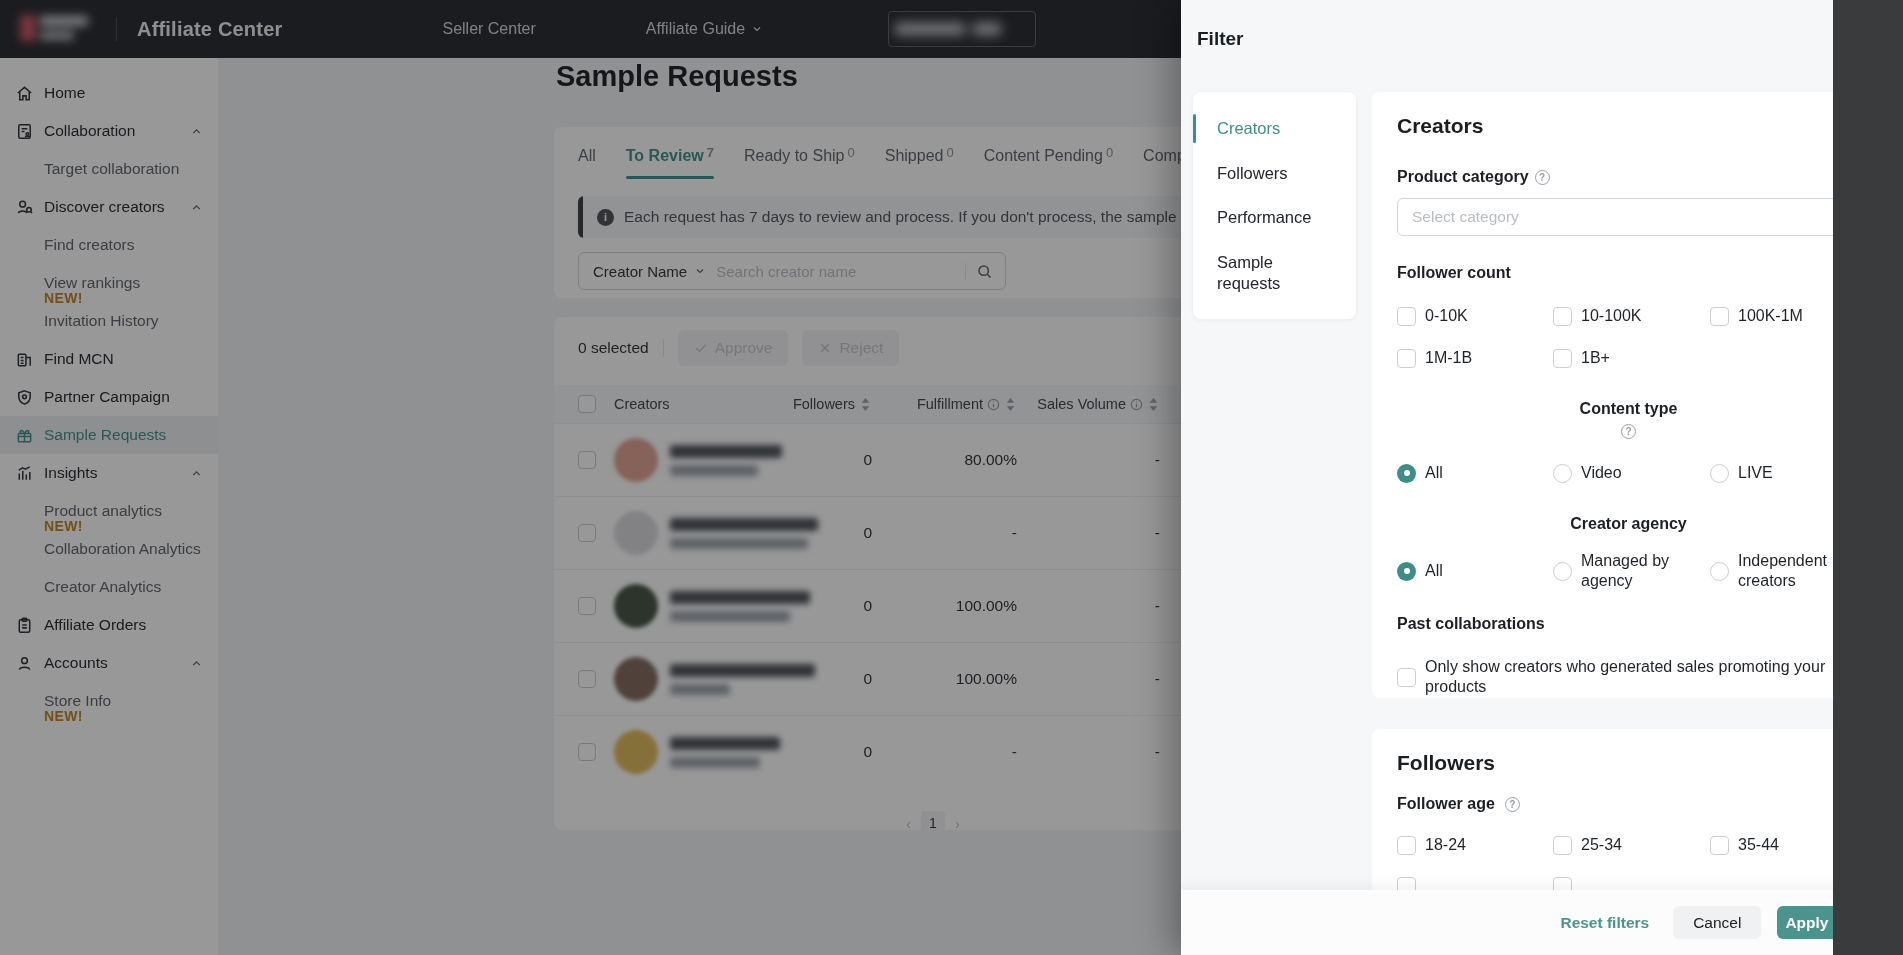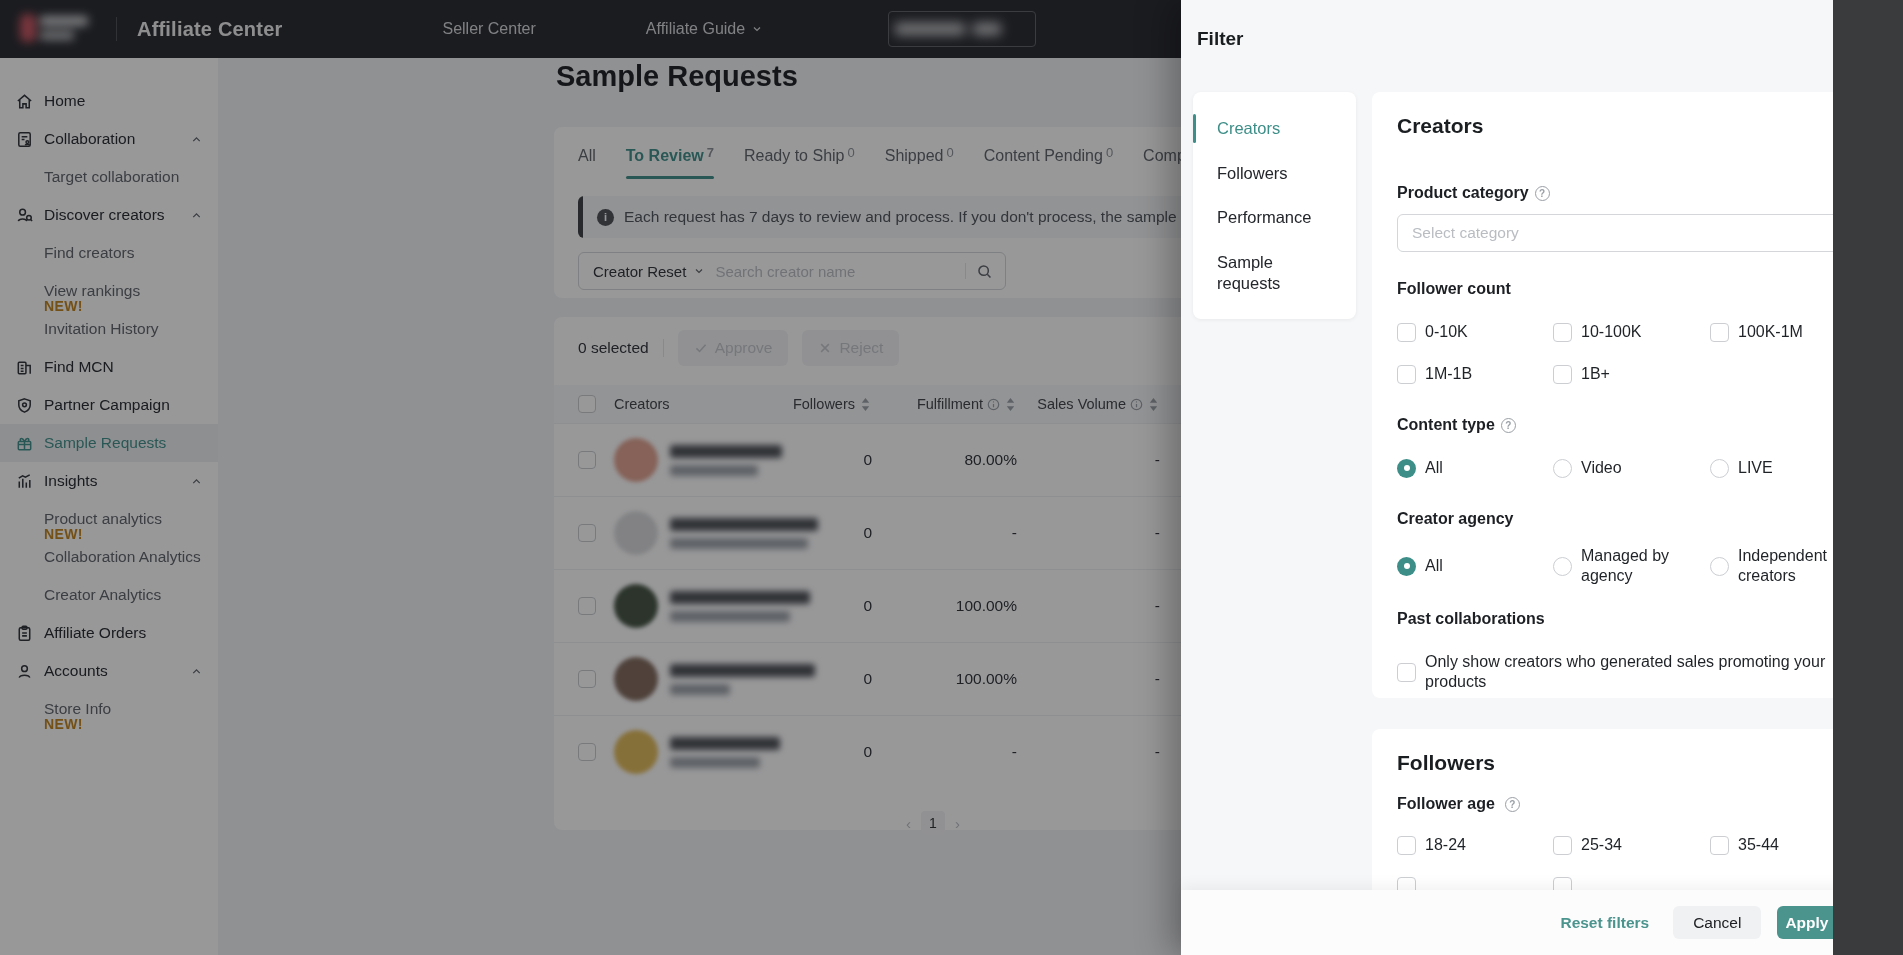--- a/index.html
+++ b/index.html
@@ -17,21 +17,21 @@
   .tb-brand { font-size:20px; font-weight:700; color:#ededee; letter-spacing:.2px; }
   .tb-link { font-size:16px; color:#d6d7d9; margin-left:0; display:flex; align-items:center; gap:6px; cursor:pointer; }
   .tb-link.seller { margin-left:160px; }
   .tb-link.guide { margin-left:110px; }
   .tb-pill { margin-left:125px; width:148px; height:36px; border:1px solid #5a5d62; border-radius:4px; position:relative; overflow:hidden; }
   .tb-pill-inner { position:absolute; inset:6px; display:flex; align-items:center; gap:8px; filter:blur(6px); }
   .tb-pill-inner i { display:block; height:12px; border-radius:3px; background:#c7c8ca; }
   .chev { width:12px; height:12px; }
 
   
-  .sidebar { position:absolute; left:0; top:58px; width:218px; height:897px; background:#ffffff; padding-top:24px; z-index:5; }
+  .sidebar { position:absolute; left:0; top:58px; width:218px; height:897px; background:#ffffff; padding-top:16px; z-index:5; }
   .sb-row { position:relative; height:38px; display:flex; align-items:center; padding-left:15px; cursor:pointer; }
   .sb-row .sb-icon { width:19px; height:19px; color:#2b2f34; flex:0 0 19px; }
   .sb-row .sb-label { margin-left:10px; font-size:15.5px; color:#23262b; white-space:nowrap; }
   .sb-row.sub { padding-left:44px; }
   .sb-row.sub .sb-label { margin-left:0; color:#5c6167; }
   .sb-row .sb-chevron { position:absolute; right:15px; width:13px; height:13px; color:#5c6167; }
   .sb-row.active { background:#eef0f1; }
   .sb-row.active .sb-label { color:#3d8e88; }
   .sb-row.active .sb-icon { color:#3d8e88; }
   .badge-new { position:absolute; left:44px; top:26px; font-size:14px; font-weight:700; letter-spacing:.4px; color:#bf8118; }
@@ -98,22 +98,22 @@
   .help-ic { width:15px; height:15px; border:1.3px solid #9aa0a6; border-radius:50%; color:#9aa0a6; font-size:10px; font-weight:700; display:flex; align-items:center; justify-content:center; font-style:normal; }
   .fselect { margin-top:12px; height:38px; border:1px solid #d4d6d9; border-radius:6px; display:flex; align-items:center; justify-content:space-between; padding:0 14px; cursor:pointer; }
   .fselect .ph { font-size:15.5px; color:#b9bdc2; }
   .fselect .chev { color:#5f6368; }
   .opt-grid { display:grid; grid-template-columns:156px 157px 1fr; row-gap:22px; }
   .opt { display:flex; align-items:center; gap:9px; font-size:16px; color:#1f2327; cursor:pointer; line-height:1.25; }
   .fcb { width:19px; height:19px; border:1.5px solid #ccced2; border-radius:4px; background:#fff; flex:0 0 19px; }
   .radio { width:19px; height:19px; border:1.5px solid #ccced2; border-radius:50%; background:#fff; flex:0 0 19px; }
   .radio.on { border:none; background:#3d8e88; position:relative; }
   .radio.on::after { content:""; position:absolute; left:6.5px; top:6.5px; width:6px; height:6px; border-radius:50%; background:#fff; }
-  .mt30 { margin-top:46px; } .mt28 { margin-top:28px; } .mt24 { margin-top:24px; }
-  .mt32 { margin-top:32px; } .mt20 { margin-top:20px;gap:10px; } .mt22 { margin-top:22px; } .mt18 { margin-top:18px; }
+  .mt30 { margin-top:30px; } .mt28 { margin-top:28px; } .mt24 { margin-top:24px; }
+  .mt32 { margin-top:32px;flex-direction:column; } .mt20 { margin-top:20px;gap:10px; } .mt22 { margin-top:22px; } .mt18 { margin-top:18px; }
   .drawer-footer { position:absolute; left:0; top:890px; width:722px; height:65px; background:#fcfcfd; box-shadow:0 -4px 14px rgba(0,0,0,0.06); display:flex; align-items:center; justify-content:flex-end; gap:16px; padding-right:20px; z-index:5; }
   .link-reset { font-size:15.5px; font-weight:600; color:#4b948e; cursor:pointer; margin-right:8px; }
   .btn-cancel { height:33px; padding:0 20px; border:none; border-radius:6px; background:#f0f1f2; color:#202124; font-size:15.5px; font-family:inherit; cursor:pointer; }
   .btn-apply { height:33px; padding:0 8px; border:none; border-radius:6px; background:#4b948e; color:#fff; font-size:15.5px; font-weight:600; font-family:inherit; cursor:pointer; }
 </style>
 </head>
 <body>
 
 <div id="app">
 
@@ -265,21 +265,21 @@
       <div class="tab"><span>Content Pending</span><span class="tab-count">0</span></div>
       <div class="tab"><span>Completed</span></div>
     </div>
     <div class="notice">
       <div class="notice-bar"></div>
       <i class="info-filled">i</i>
       <span class="notice-text">Each request has 7 days to review and process. If you don't process, the sample reque</span>
     </div>
     <div class="searchbar">
       <div class="search-cat">
-        <span>Creator Reset</span>
+        <span>Creator Name</span>
         <svg class="chev" viewBox="0 0 20 20" fill="none" stroke="currentColor" stroke-width="2">
             <path d="M5 7.5 L10 12.5 L15 7.5"></path>
           </svg>
       </div>
       <input type="text" placeholder="Search creator name" style="">
       <div class="search-sep"></div>
       <svg class="search-icon" viewBox="0 0 20 20" fill="none" stroke="currentColor" stroke-width="1.8">
           <circle cx="9" cy="9" r="5.5"></circle>
           <path d="M13.3 13.3 L17 17"></path>
         </svg>

